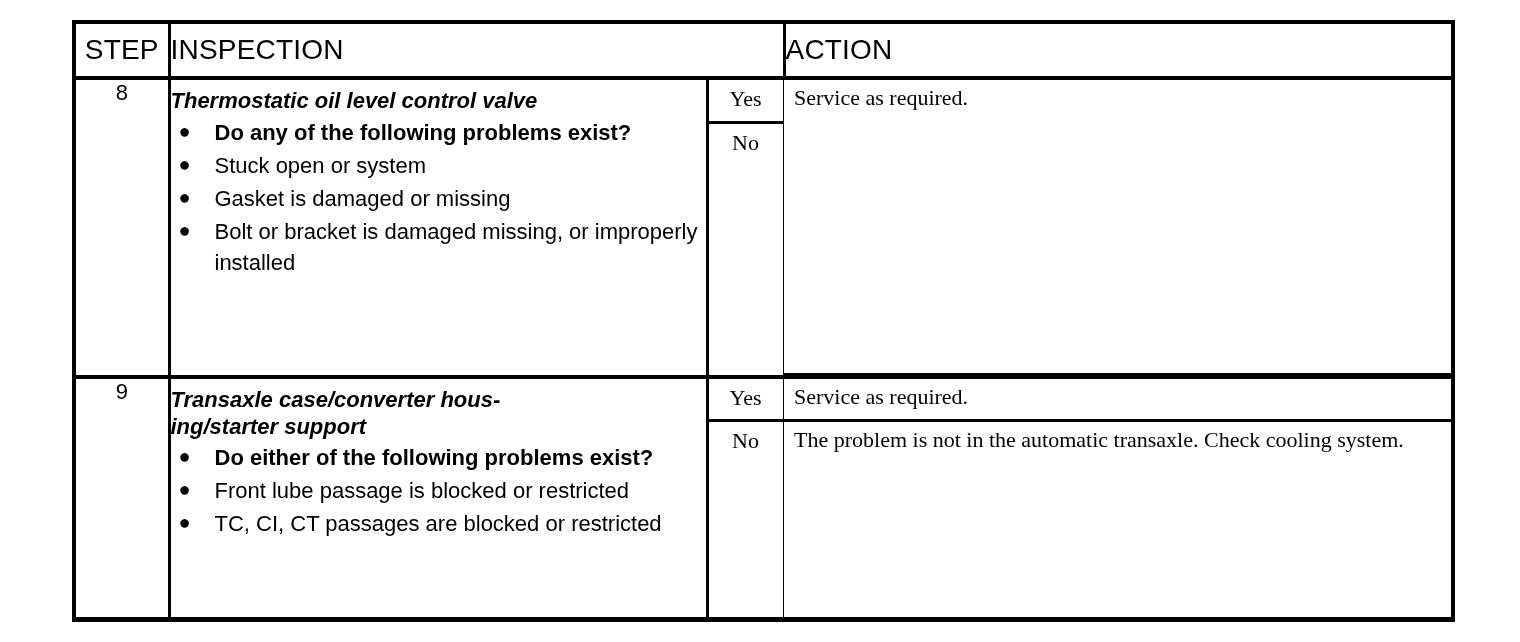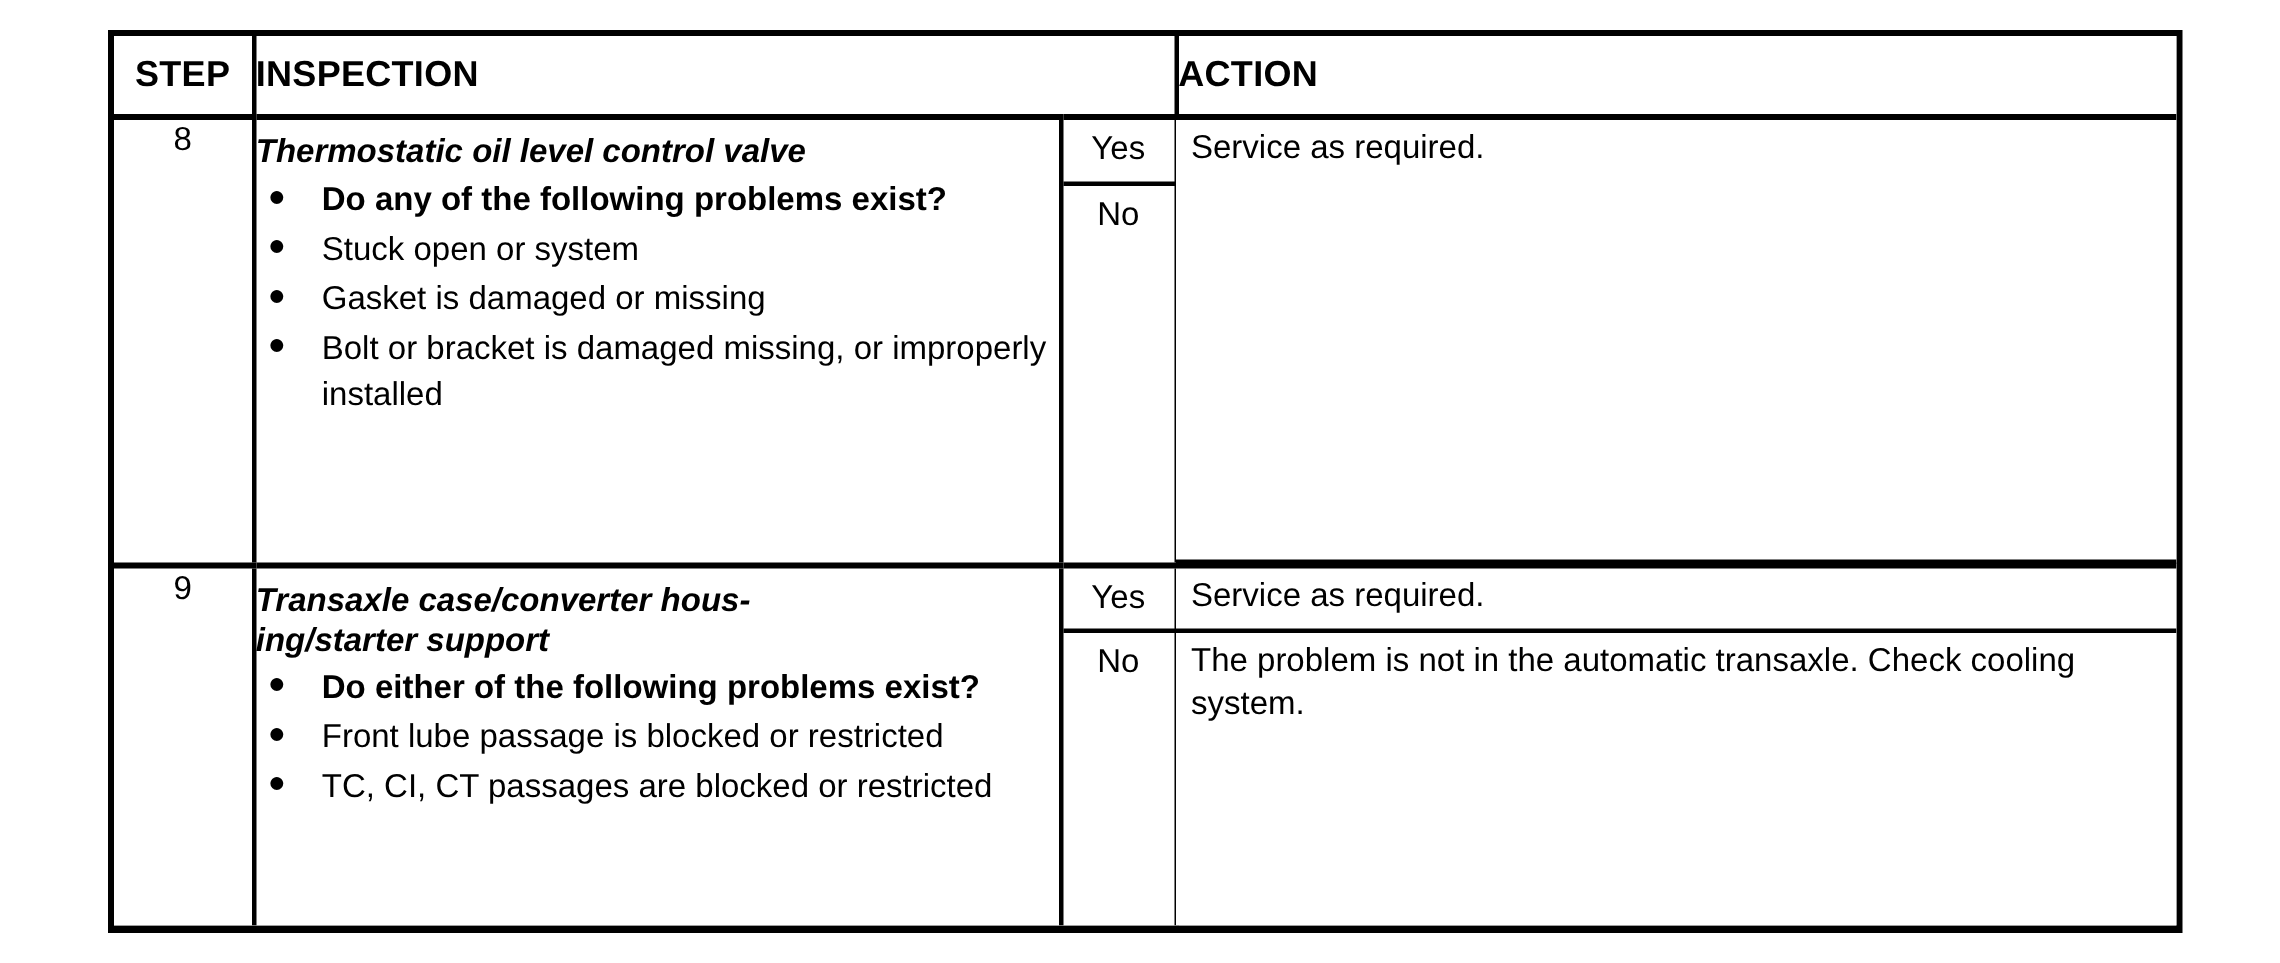--- a/index.html
+++ b/index.html
@@ -52,22 +52,22 @@
 
   
   col.c-step   { width: 93px; }
   col.c-insp   { width: 538px; }
   col.c-yn     { width: 77px; }
   col.c-action { width: 667px; }
 
   
   .hdr-cell {
     height: 52px;
-    font-weight: bold;
-    font-size: 24px;
+    font-weight: normal;
+    font-size: 28px;
     letter-spacing: 0.2px;
     line-height: 52px;
     white-space: nowrap;
   }
   .hdr-step {
     text-align: center;
     border-right: 3px solid #000;
     border-bottom: 3px solid #000;
   }
   .hdr-insp {
@@ -138,21 +138,21 @@
     line-height: 1.3;
   }
 
   .subrow-yes { height: 42px; border-bottom: 3px solid #000; }
   .subrow-no  { height: auto; }
 
   .yn-inner { padding-top: 6px; }
   .act-inner { padding-top: 4px; }
 
   .cellpair { display: table; width: 100%; height: 100%; border-collapse: collapse; table-layout: fixed; }
-  .cellrow  { display: table-row; }
+  .cellrow  { display: table-row; font-family: Liberation Serif, serif; }
   .cellbox  { display: table-cell; vertical-align: top; }
 
   .sep-top { border-top: 4px solid #000; }
 </style>
 </head>
 <body>
 
 <div class="page">
   <div class="table-wrap">
     <table class="insp">

